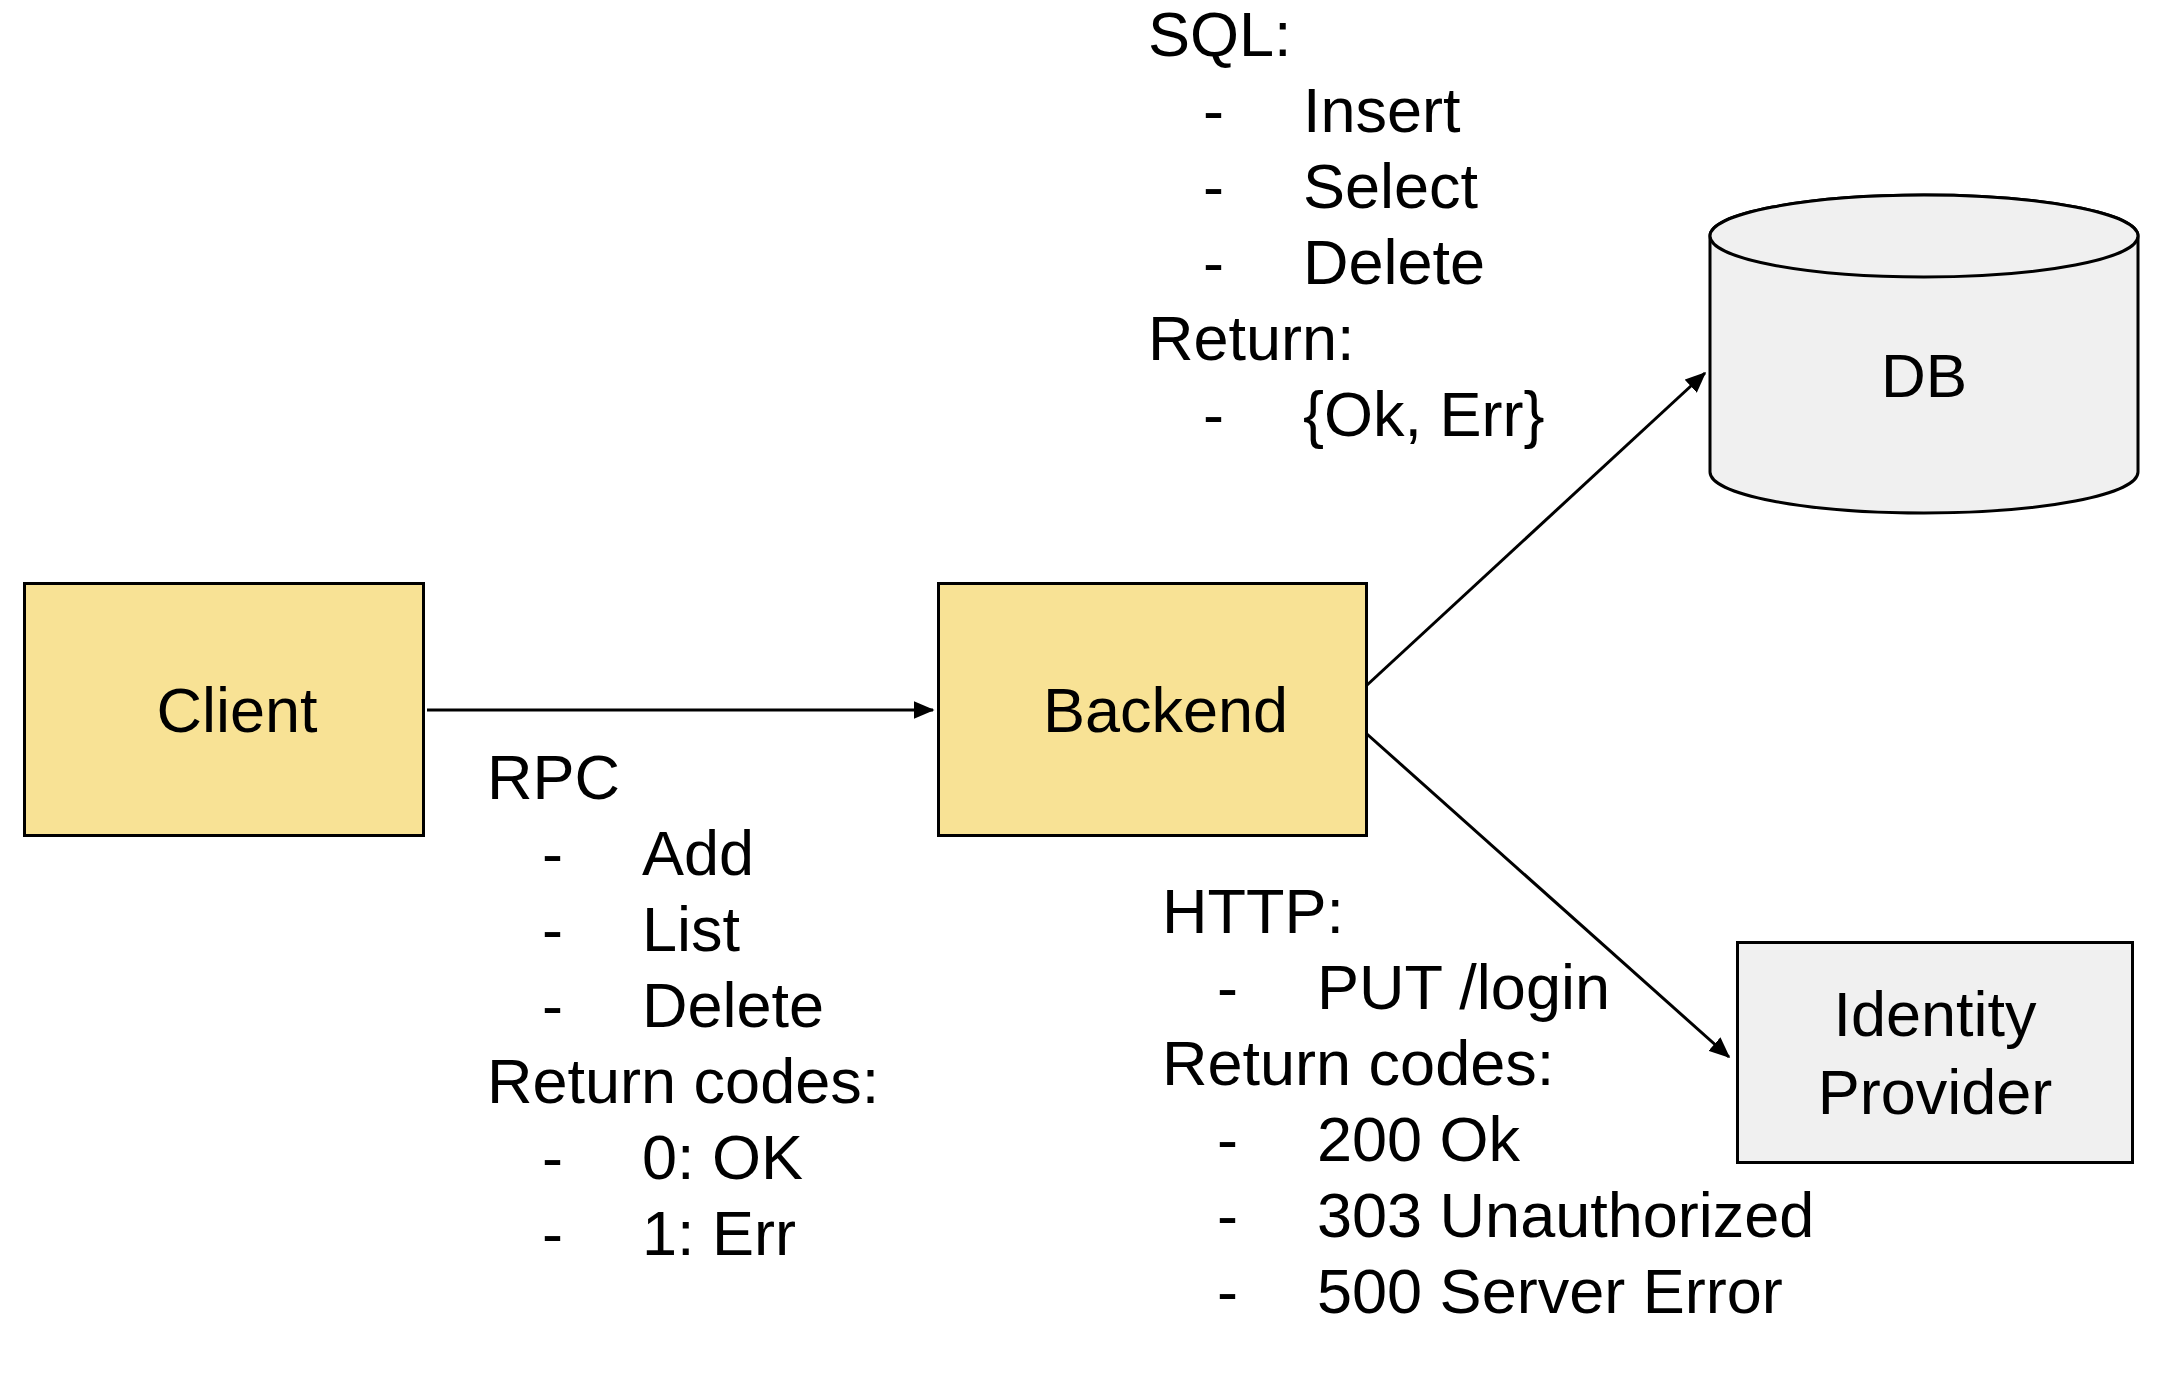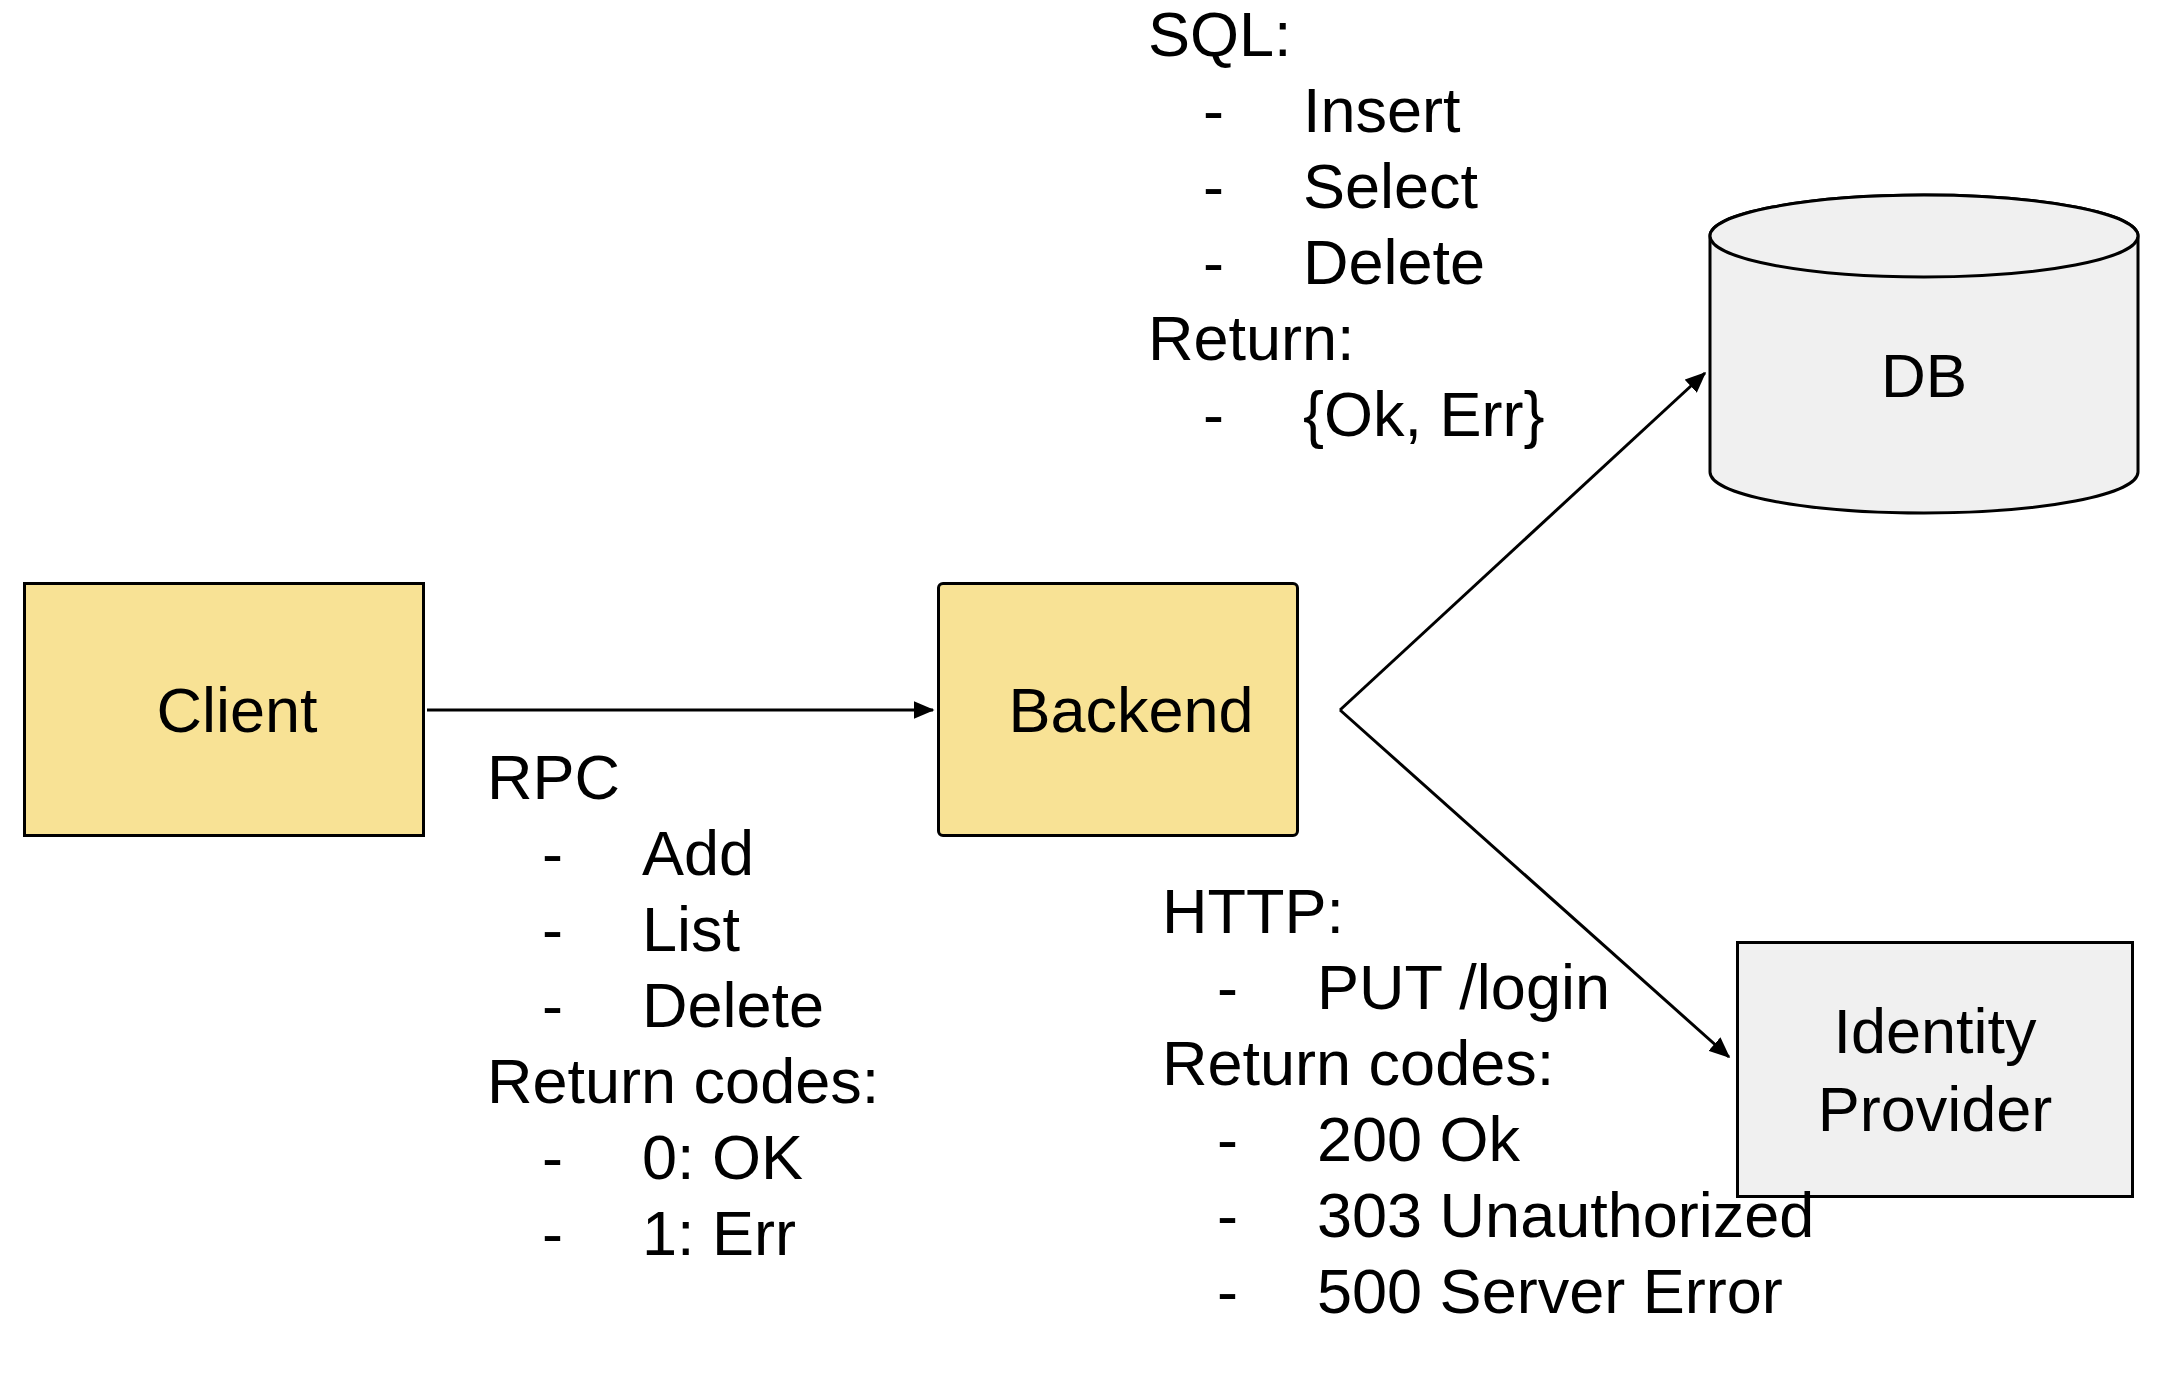--- a/index.html
+++ b/index.html
@@ -32,22 +32,22 @@
     display: flex;
     align-items: center;
     justify-content: center;
     text-align: center;
     font-size: 63px;
     line-height: 78px;
   }
   .node-yellow { background: var(--node-yellow); padding-left: 26px; }
   .node-gray  { background: var(--node-gray); }
   #node-client  { left: 23px;   top: 582px; width: 402px; height: 255px; }
-  #node-backend { left: 937px;  top: 582px; width: 362px; height: 255px; border-radius: 6px; }
-  #node-idp     { left: 1736px; top: 941px; width: 398px; height: 257px; padding: 0 20px; }
+  #node-backend { left: 937px;  top: 582px; width: 431px; height: 255px; }
+  #node-idp     { left: 1736px; top: 941px; width: 398px; height: 223px; padding: 0 20px; }
   #db-label {
     position: absolute;
     left: 1710px; top: 270px; width: 428px; height: 210px;
     display: flex; align-items: center; justify-content: center;
     font-size: 62px;
   }
   .ann {
     position: absolute;
     font-size: 63px;
     line-height: 76px;

